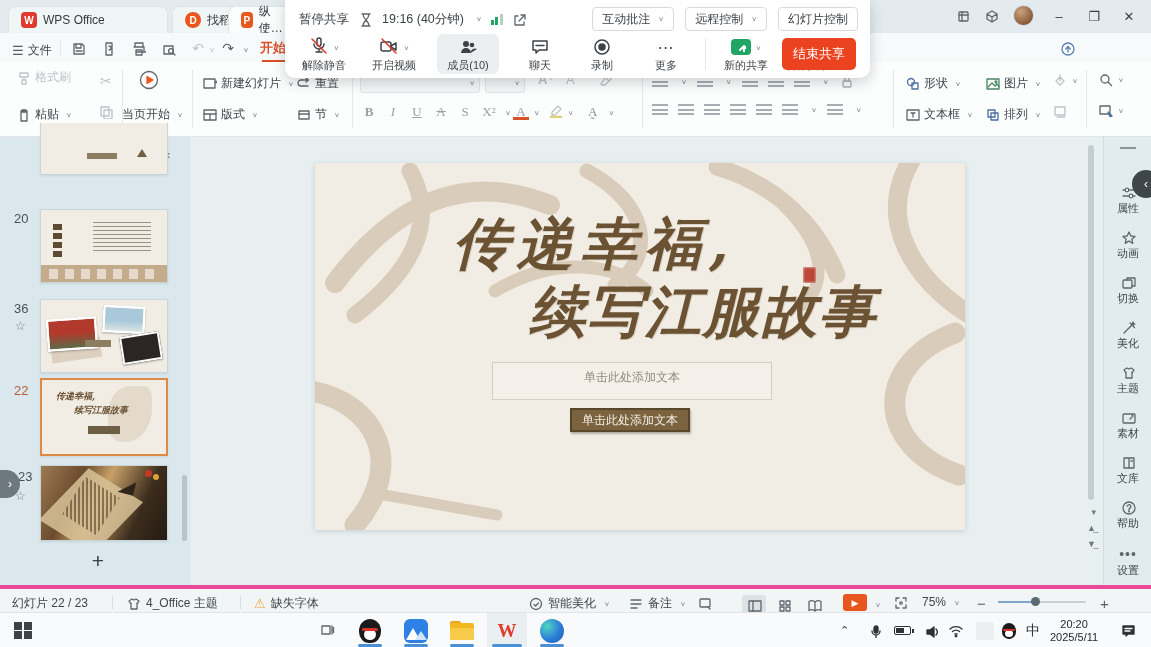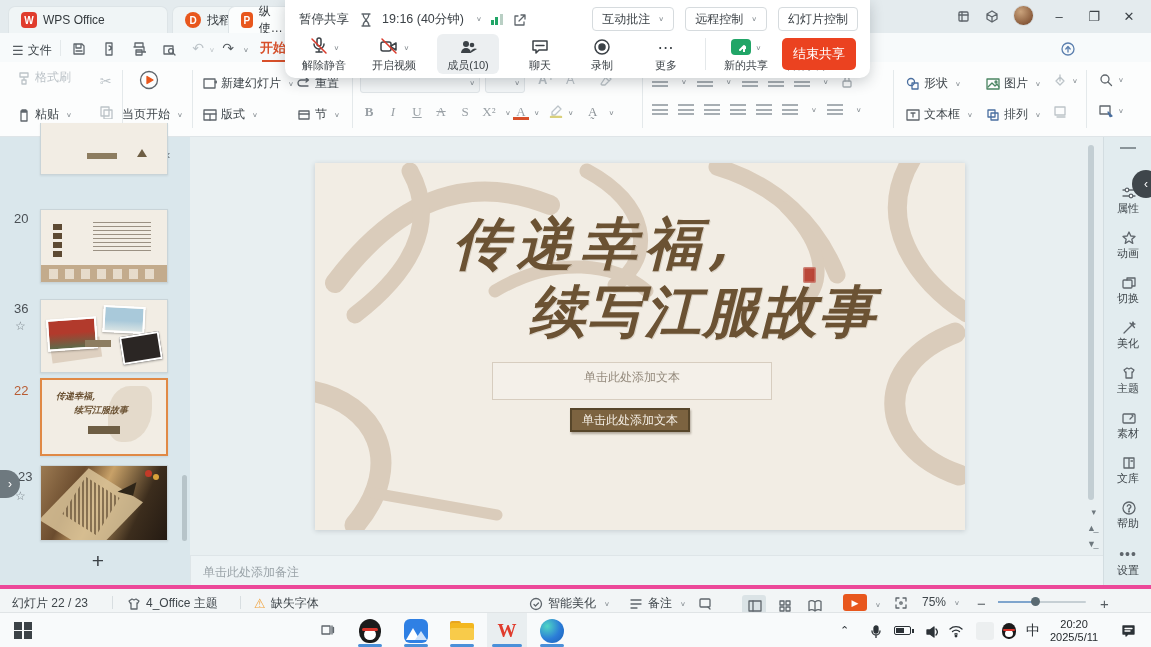--- a/index.html
+++ b/index.html
@@ -658,23 +658,20 @@
           </svg>
         </div>
       <div>帮助</div>
     </div>
     <div class="rs-item" style="top:408px;">
       <div class="icw" style="font-size:14px; color:#5f666c; letter-spacing:1px;">•••</div>
       <div>设置</div>
     </div>
   </div>
 
-  <div class="abs notes">
-    <div class="notes-text">单击此处添加备注</div>
-  </div>
 
   <div class="abs statusbar">
     <div class="st" style="left:12px;">幻灯片 22 / 23</div>
     <div class="abs" style="left:112px; top:7px; width:1px; height:13px; background:#d8dee1;"></div>
     <div class="st" style="left:126px;">
       <svg class="ic">
           <path d="M6 3l2 1 2-1 3 2-1.5 2.5L11 7v6H5V7l-.5.5L3 5z"></path>
         </svg>
       <span>4_Office 主题</span>
     </div>

